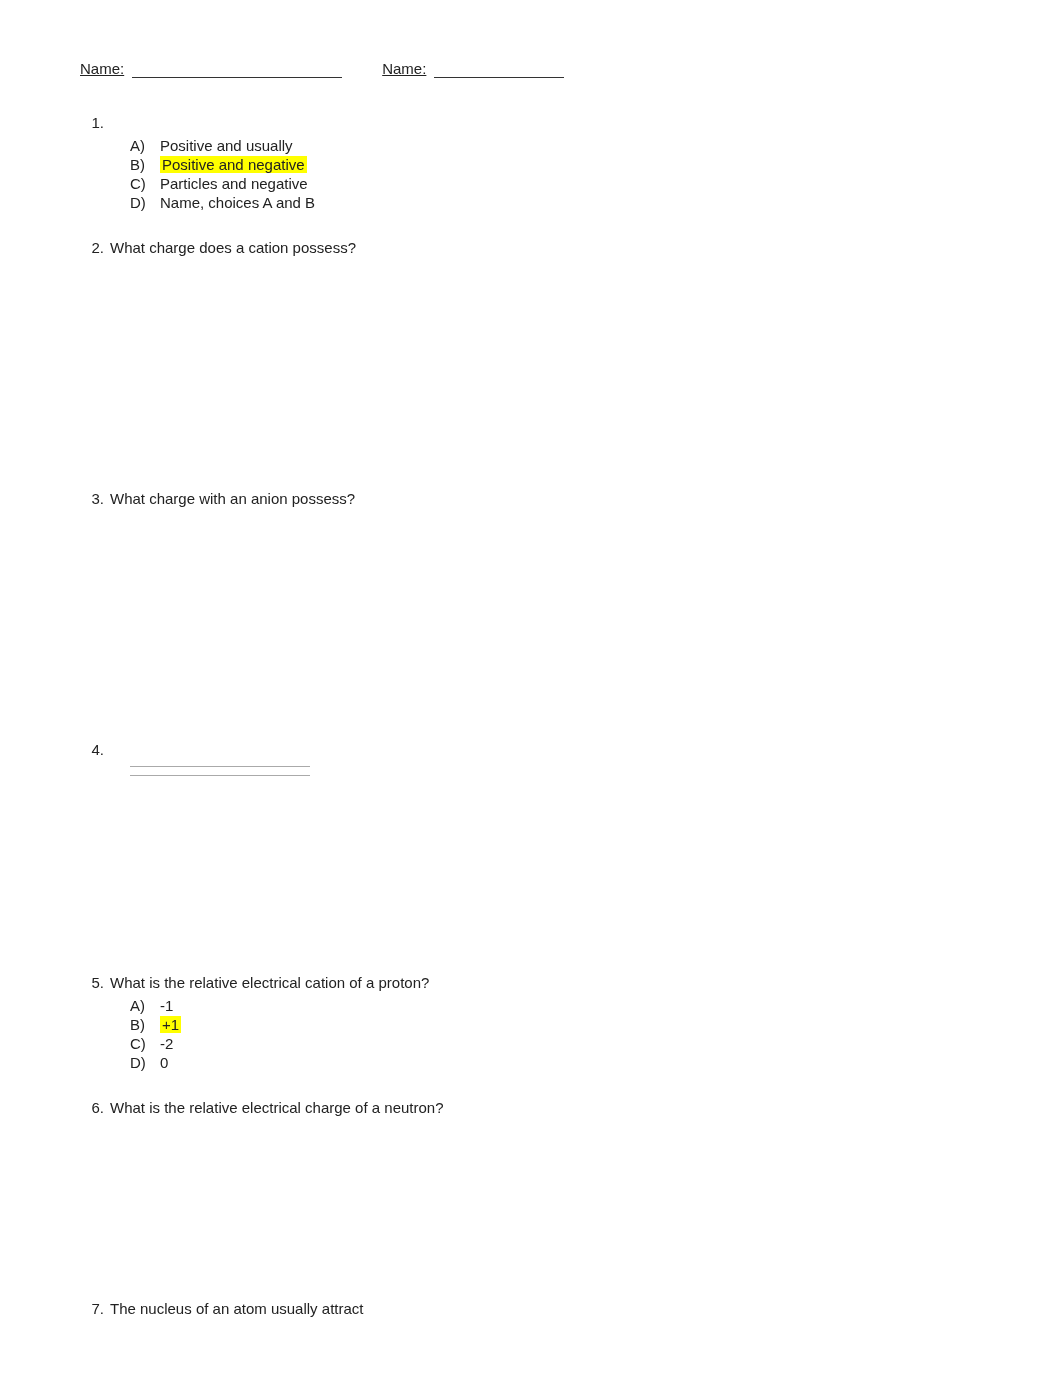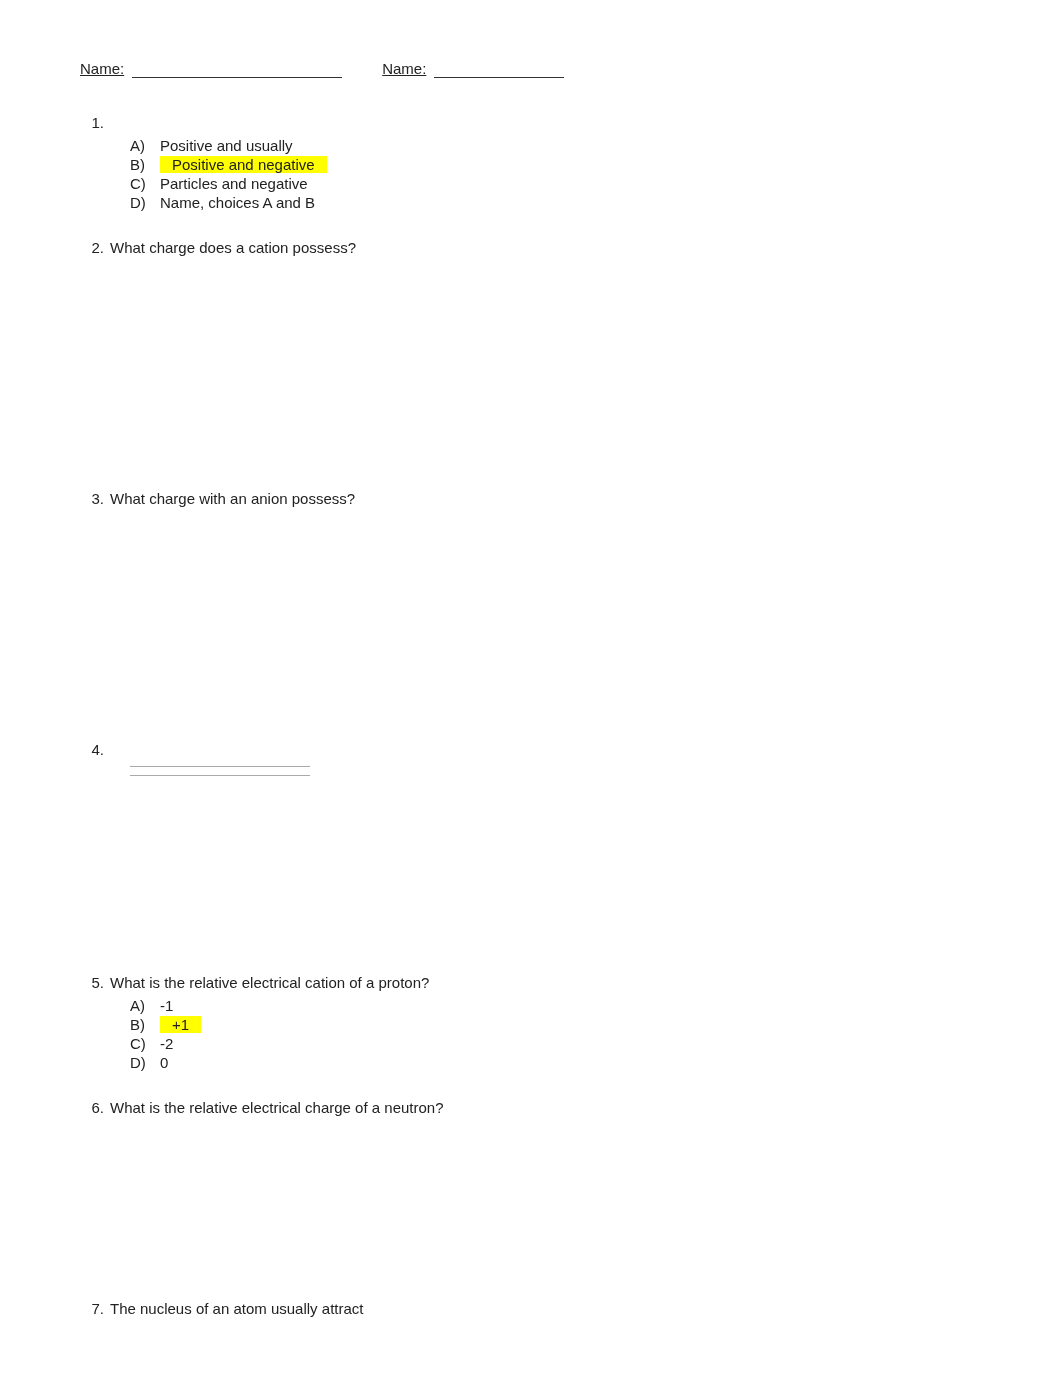--- a/index.html
+++ b/index.html
@@ -84,21 +84,21 @@
       font-size: 15px;
     }
 
     .choice-label {
       min-width: 22px;
       font-size: 15px;
     }
 
     .highlight-yellow {
       background-color: #ffff00;
-      padding: 0 12px;
+      padding: 0 2px;
     }
 
     .open-answer-space-lg {
       height: 200px;
     }
 
     .answer-line {
       border-bottom: 1px solid #aaa;
       margin: 8px 0;
       height: 1px;

